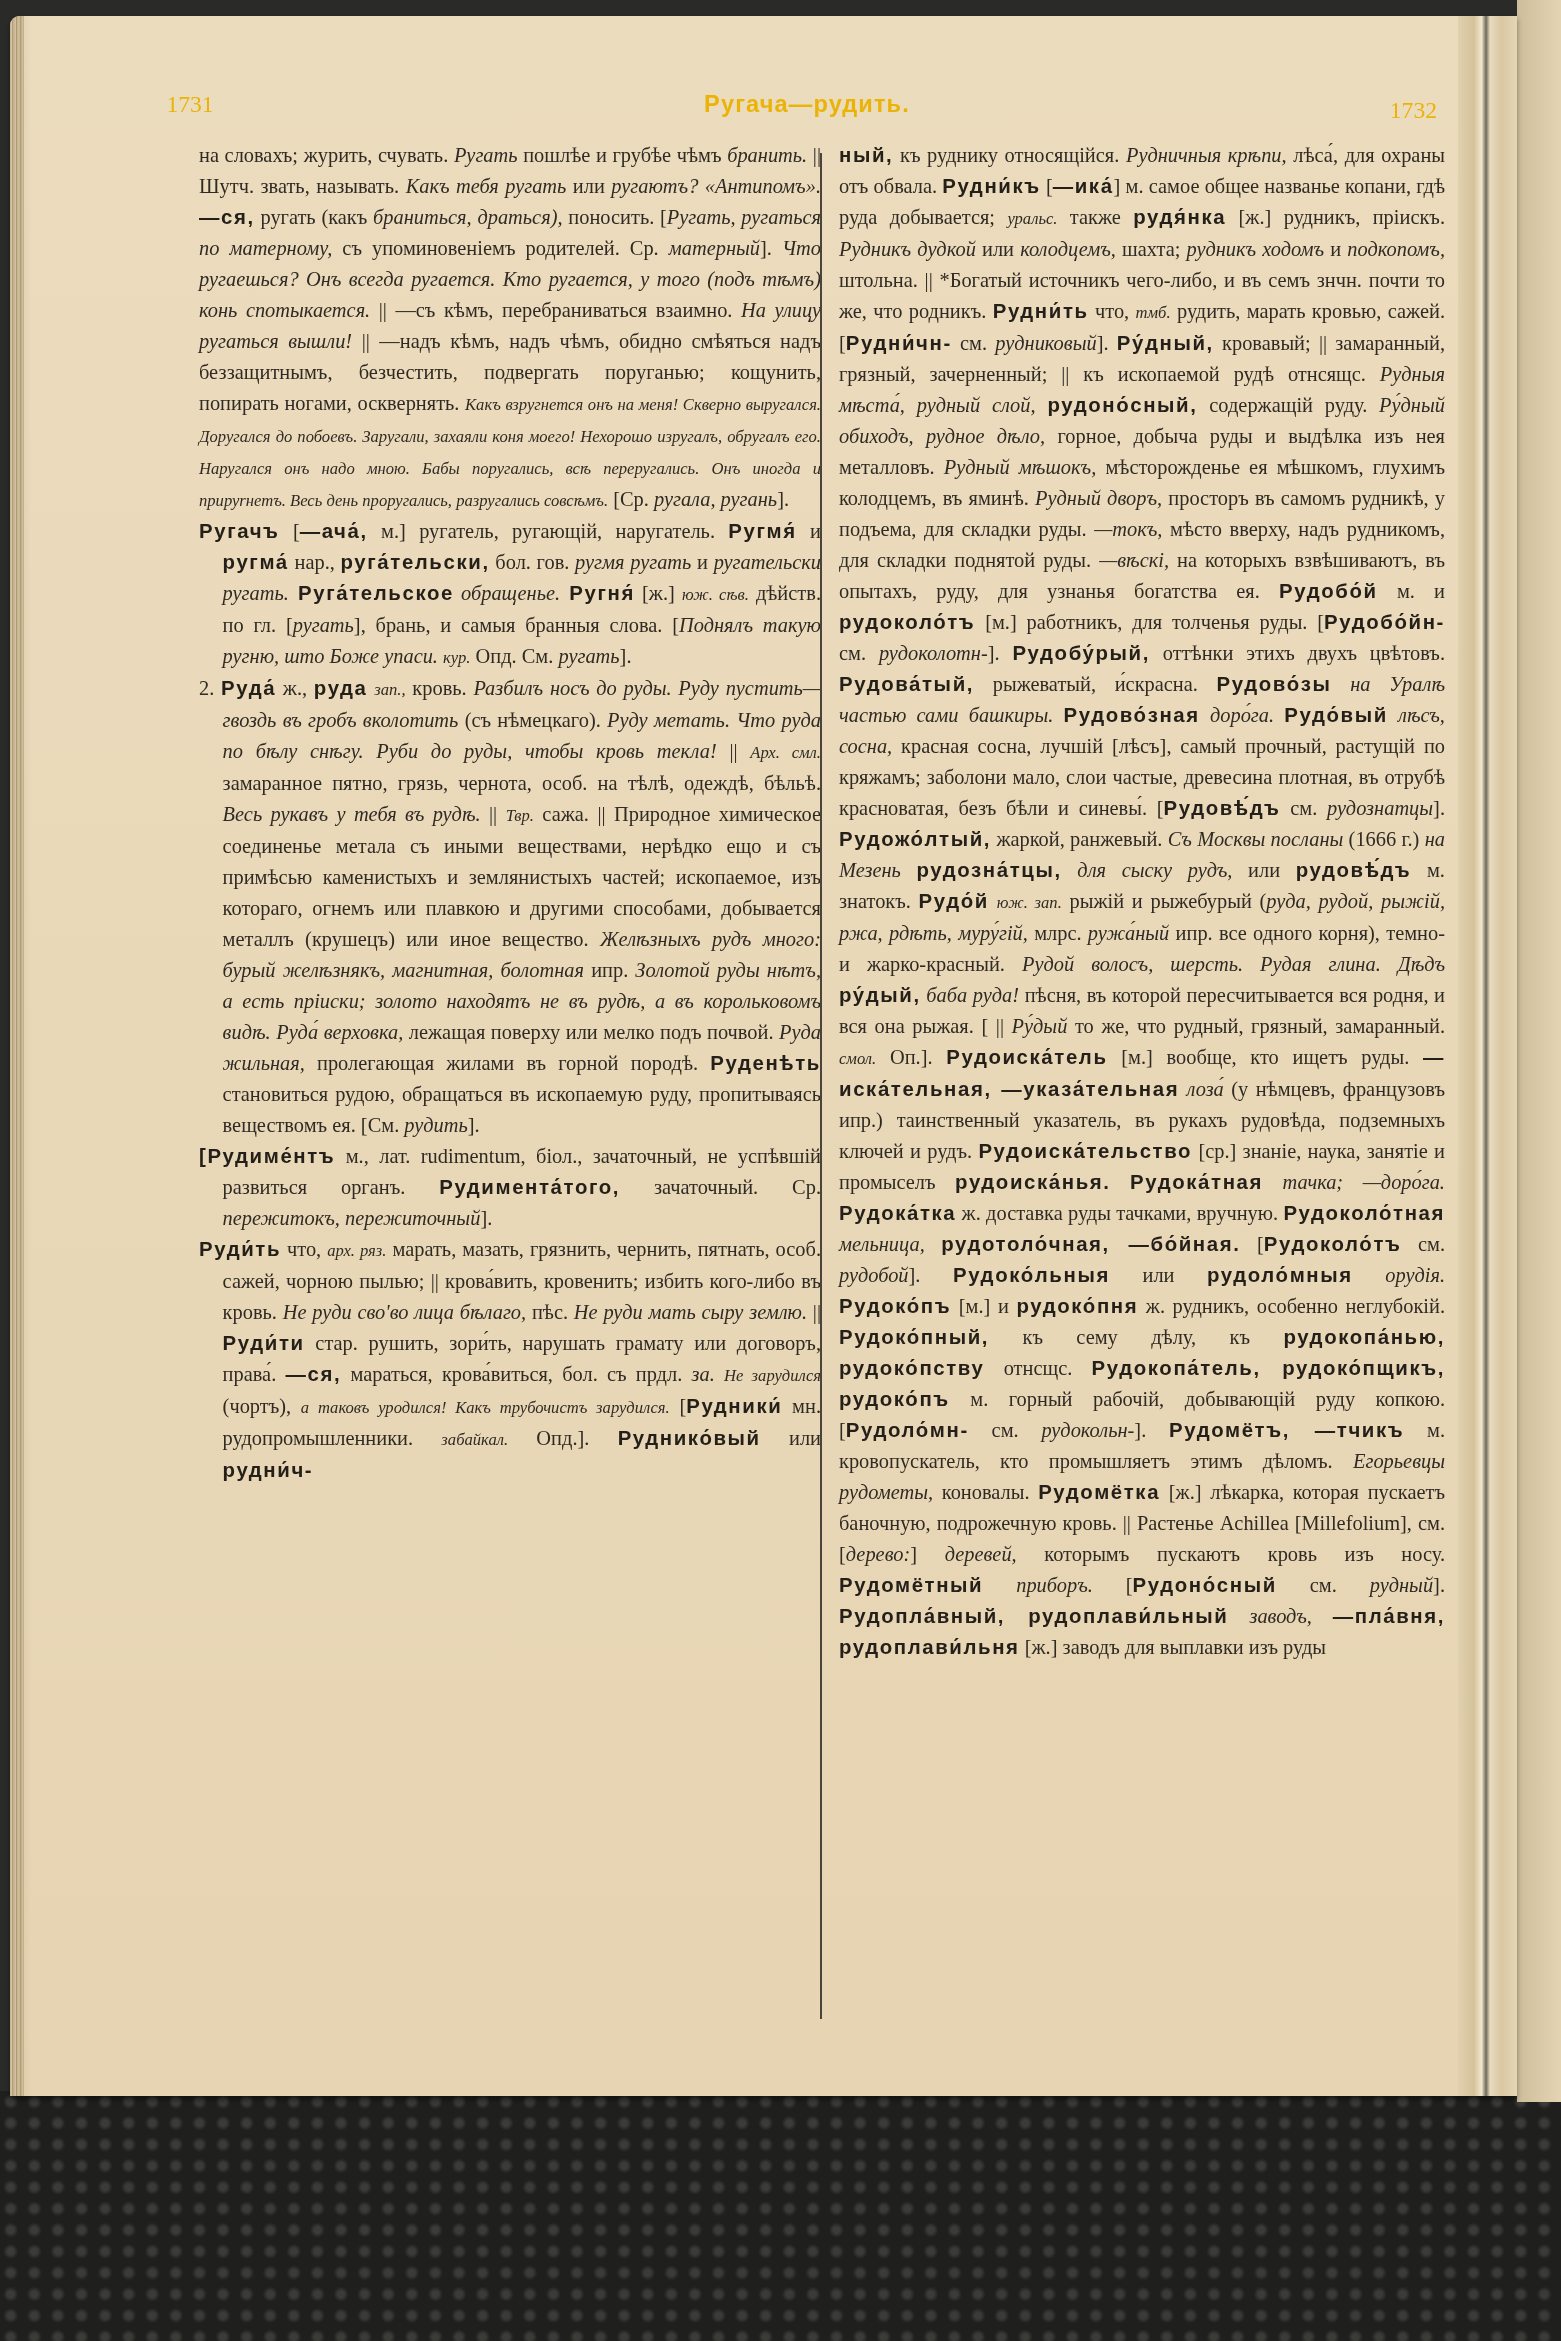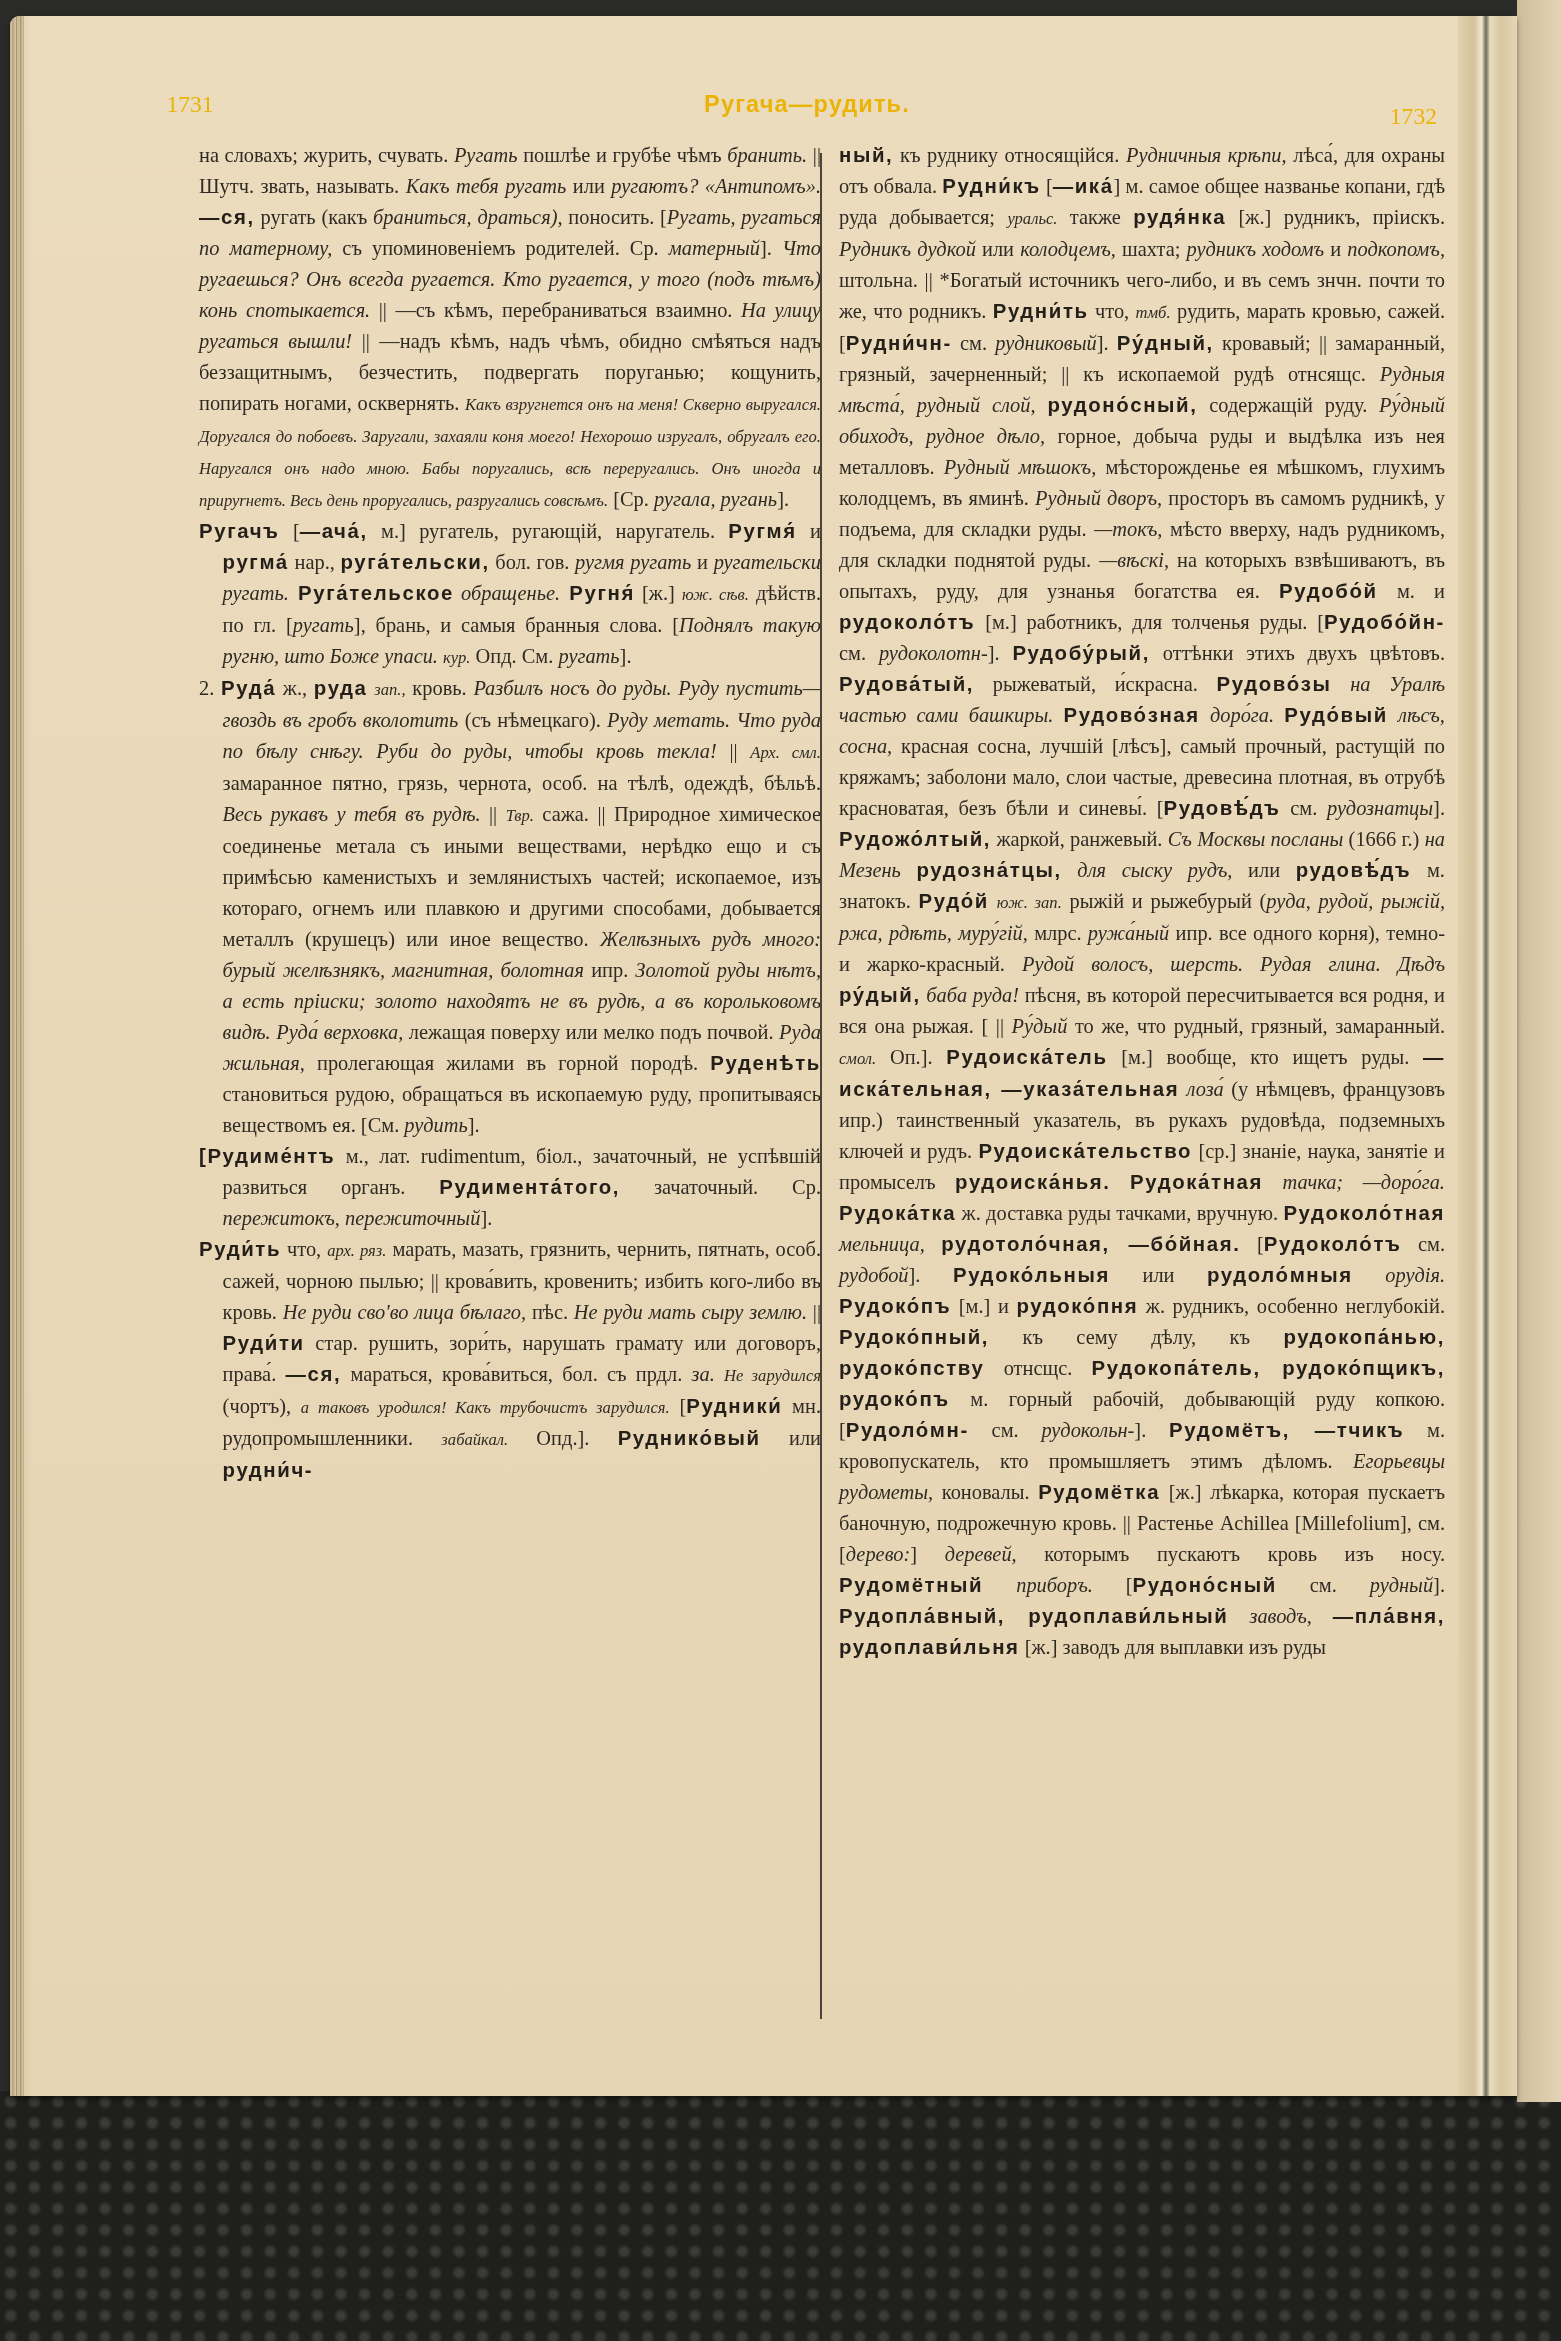--- a/index.html
+++ b/index.html
@@ -34,21 +34,21 @@
   }
   .next-page-strip {
     position:absolute; left:1517px; top:0; width:44px; height:2102px;
     background:linear-gradient(90deg,#cdbd9a,#e4d4b4);
   }
   .header {
     position:absolute; top:91px; left:161px; width:1276px; height:43px;
     font-size:23.6px; color:#eab308;
   }
   .page-num-left { position:absolute; left:5.4px; top:0; }
-  .page-num-right { position:absolute; right:0; top:12px; }
+  .page-num-right { position:absolute; right:0; top:6px; }
   .running-head {
     position:absolute; left:16px; right:0; top:0; text-align:center;
     font-family:"Liberation Sans", "DejaVu Sans", sans-serif;
     font-weight:bold; letter-spacing:1.1px;
   }
   .col {
     position:absolute; top:140px; width:622px;
     font-size:20.4px; line-height:31px; color:#2f2a23;
     text-align:justify;
   }

